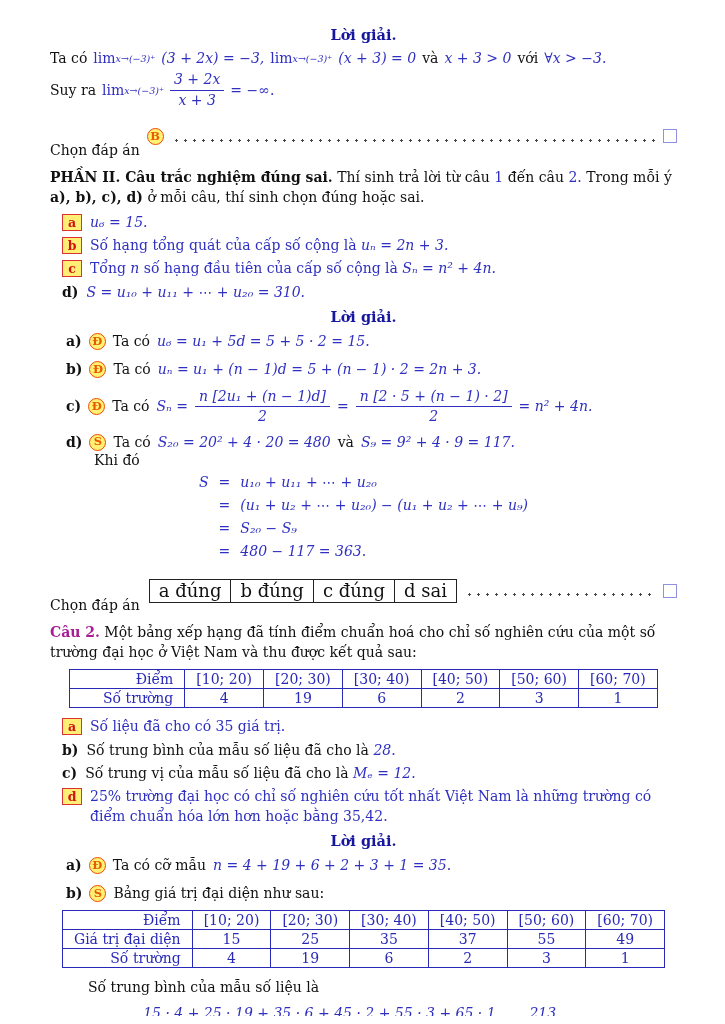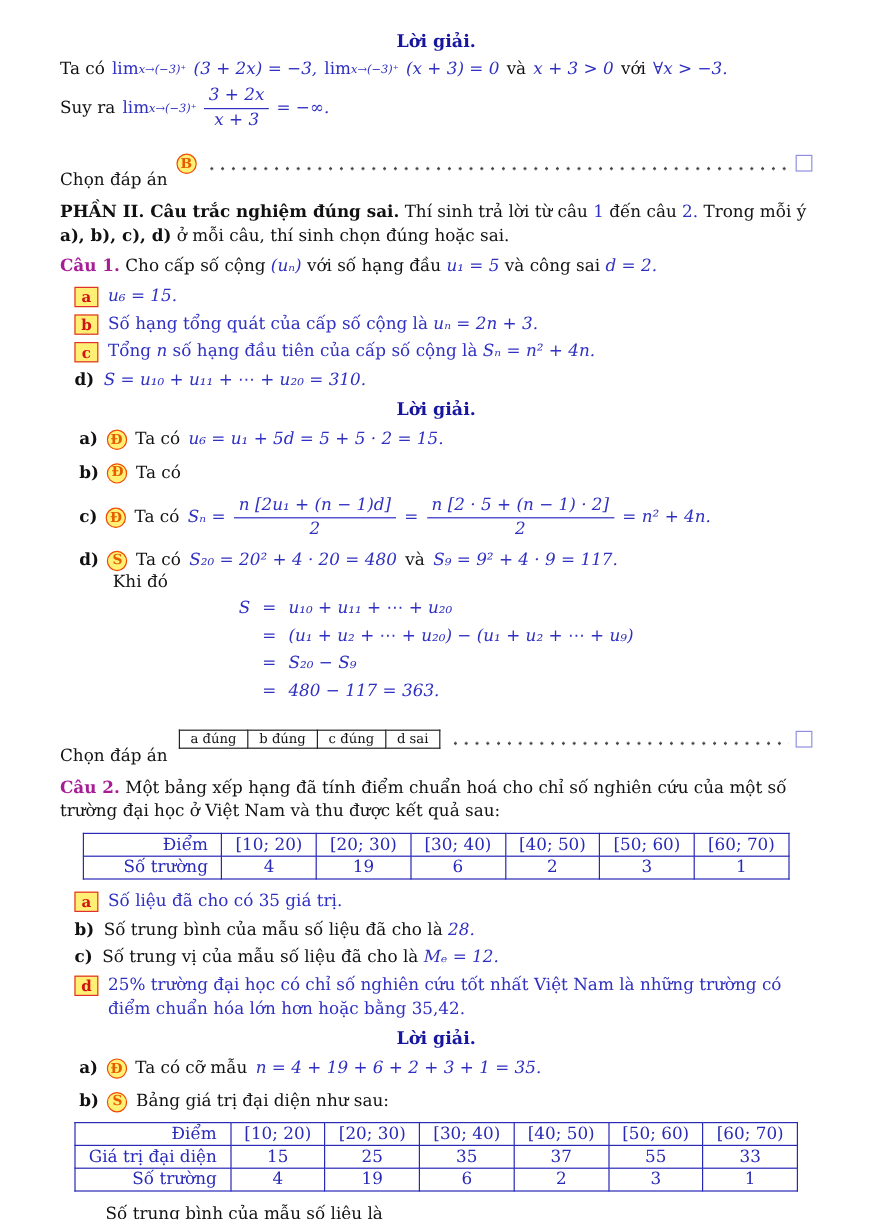--- a/index.html
+++ b/index.html
@@ -55,21 +55,21 @@
     margin:0 auto 10px auto;
   }
   .align-block .lhs{text-align:right;}
   .answer-line{display:flex;align-items:center;margin:0 0 10px 0;}
   .answer-line .lab{margin-right:7px;margin-top:28px;}
   .leader{flex:1;height:3px;margin:8px 6px 0 8px;
     background-image:radial-gradient(circle,#444 1.1px,transparent 1.3px);
     background-size:9px 3px;background-repeat:repeat-x;background-position:left center;}
   .endsquare{width:12px;height:12px;border:1.4px solid #9090e0;background:#fff;flex:0 0 auto;}
   table.ans{border-collapse:collapse;margin-left:2px;}
-  table.ans td{border:1.3px solid #222;padding:0px 9px 1px 9px;font-size:11px;color:#111;}
+  table.ans td{border:1.3px solid #222;padding:0px 9px 1px 9px;font-size:18px;color:#111;}
   table.blue{border-collapse:collapse;margin:2px auto 9px auto;color:#2929b8;}
   table.blue td{border:1.3px solid #2929b8;padding:1px 11px;text-align:center;font-size:14px;}
   table.blue td.first{text-align:right;min-width:92px;}
   .mean-text{padding-left:38px;margin:2px 0 6px 0;}
   .mean-eq{display:flex;align-items:center;justify-content:center;column-gap:7px;margin:4px 0 8px 0;}
 </style>
 </head>
 <body>
 
 <div class="page">
@@ -118,29 +118,20 @@
     <span class="strong">PHẦN II. Câu trắc nghiệm đúng sai.</span>
     <span class="t">Thí sinh trả lời từ câu</span>
     <span class="bt">1</span>
     <span class="t">đến câu</span>
     <span class="bt">2.</span>
     <span class="t">Trong mỗi ý</span>
     <span class="strong">a), b), c), d)</span>
     <span class="t">ở mỗi câu, thí sinh chọn đúng hoặc sai.</span>
   </p>
 
-  <p class="para">
-    <span class="qlabel">Câu 1.</span>
-    <span class="t">Cho cấp số cộng</span>
-    <span class="m">(uₙ)</span>
-    <span class="t">với số hạng đầu</span>
-    <span class="m">u₁ = 5</span>
-    <span class="t">và công sai</span>
-    <span class="m">d = 2.</span>
-  </p>
 
   <div class="stmt">
     <span class="tag">a</span>
     <span class="stmt-body"><span class="m">u₆ = 15.</span></span>
   </div>
   <div class="stmt">
     <span class="tag">b</span>
     <span class="stmt-body"><span class="bt">Số hạng tổng quát của cấp số cộng là</span> <span class="m">uₙ = 2n + 3.</span></span>
   </div>
   <div class="stmt">
@@ -157,20 +148,21 @@
   <div class="sol">
     <span class="sol-label">a)</span>
     <span class="badge">Đ</span>
     <span class="t">Ta có</span>
     <span class="m">u₆ = u₁ + 5d = 5 + 5 · 2 = 15.</span>
   </div>
   <div class="sol">
     <span class="sol-label">b)</span>
     <span class="badge">Đ</span>
     <span class="t">Ta có</span>
+    <span class="m">uₙ = u₁ + (n − 1)d = 5 + (n − 1) · 2 = 2n + 3.</span>
   </div>
   <div class="sol sol-tall">
     <span class="sol-label">c)</span>
     <span class="badge">Đ</span>
     <span class="t">Ta có</span>
     <span class="m">Sₙ =</span>
     <span class="frac m">
       <span class="num">n [2u₁ + (n − 1)d]</span>
       <span class="den">2</span>
     </span>
@@ -292,21 +284,21 @@
       <td>[50; 60)</td>
       <td>[60; 70)</td>
     </tr>
     <tr>
       <td class="first">Giá trị đại diện</td>
       <td>15</td>
       <td>25</td>
       <td>35</td>
       <td>37</td>
       <td>55</td>
-      <td>33</td>
+      <td>49</td>
     </tr>
     <tr>
       <td class="first">Số trường</td>
       <td>4</td>
       <td>19</td>
       <td>6</td>
       <td>2</td>
       <td>3</td>
       <td>1</td>
     </tr>

